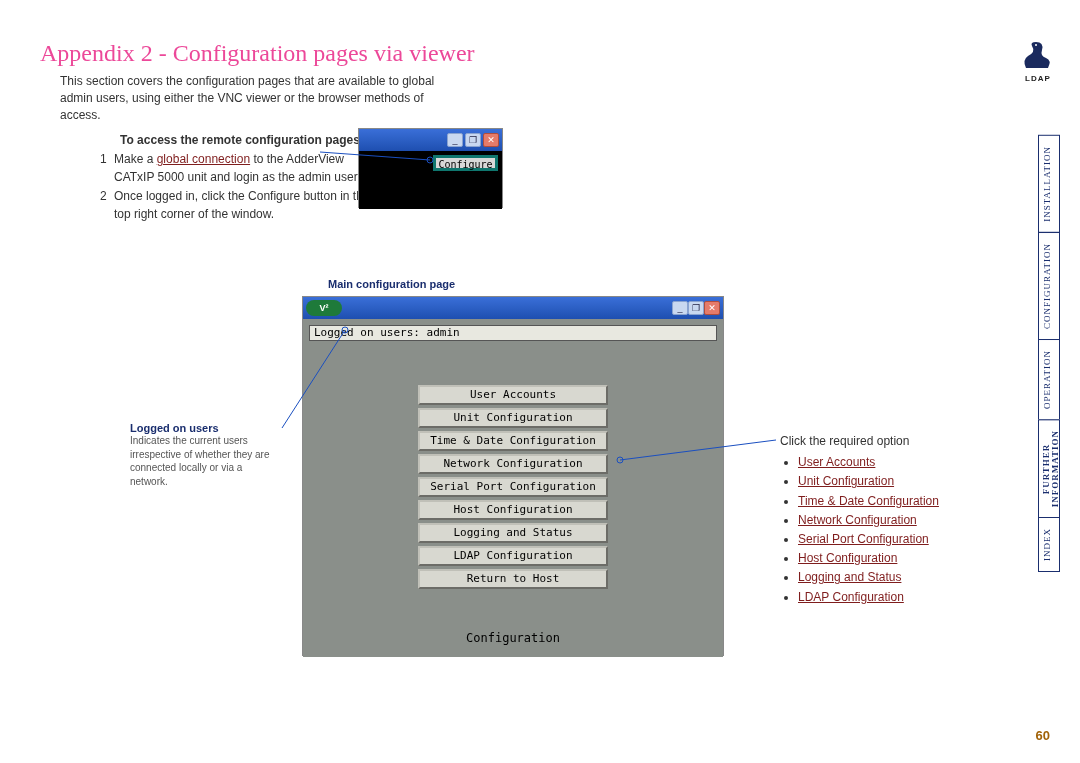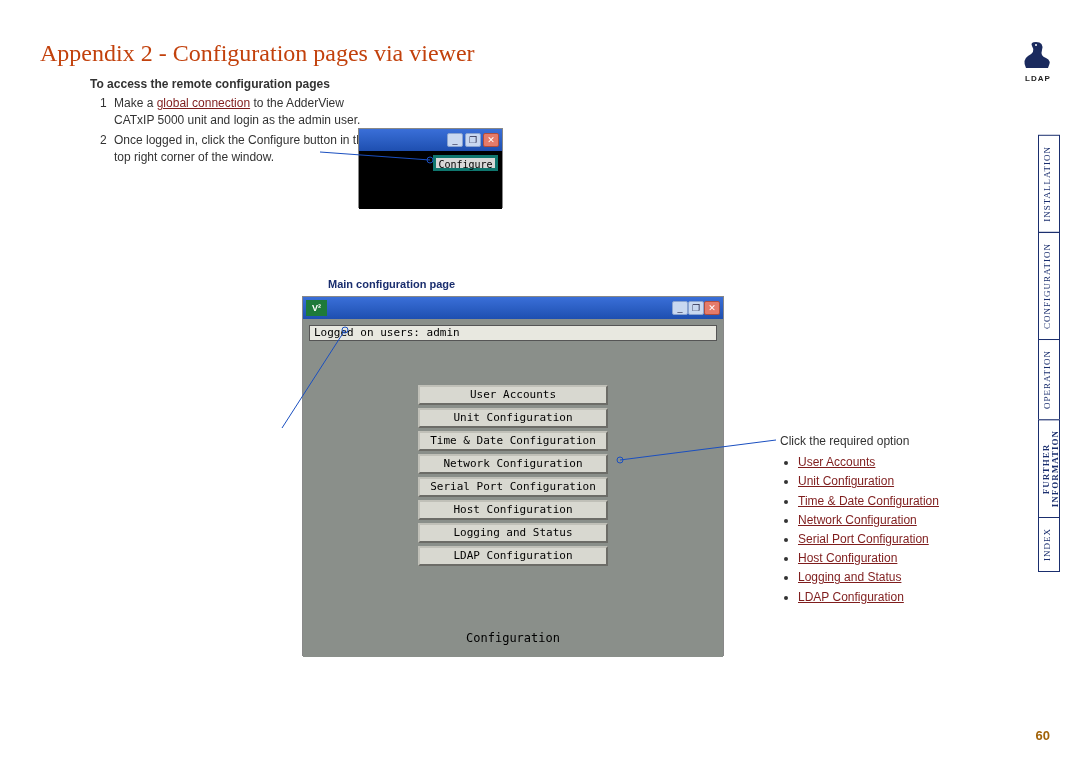--- a/index.html
+++ b/index.html
@@ -16,35 +16,35 @@
   }
   .page {
     position: relative;
     width: 1080px;
     height: 763px;
     padding: 40px 0 0 40px;
   }
   h1.title {
     font-family: Georgia, "Times New Roman", serif;
     font-weight: normal;
-    color: #c2410c;
+    color: #ec4899;
     font-size: 24px;
     margin: 0 0 6px 0;
   }
   .intro {
     font-size: 12px;
     line-height: 1.4;
     color: #333;
     max-width: 400px;
     margin-left: 20px;
   }
   .subhead {
     font-size: 12px;
     font-weight: bold;
-    margin: 10px 0 4px 50px;
+    margin: 10px 0 4px 80px;
     color: #333;
   }
   .steps {
     margin: 0 0 0 60px;
     font-size: 12px;
     line-height: 1.45;
     max-width: 280px;
   }
   .steps .row { display: flex; margin-bottom: 2px; }
   .steps .num { width: 14px; flex: none; }
@@ -124,28 +124,29 @@
     border: 1px solid #888;
   }
   .shot2 .titlebar {
     height: 22px;
     background: linear-gradient(#3a6fd8, #1e4fb0);
     display: flex;
     align-items: center;
     padding: 0 3px;
   }
   .vncicon {
-    width: 21px; height: 16px;
+    width: 36px; height: 16px;
     background: #1e7a3a;
     color: #fff;
     font-size: 9px;
     line-height: 16px;
     text-align: center;
     font-weight: bold;
     margin-right: auto;
+    border-radius: 8px;
   }
   .shot2 .body2 {
     height: 338px;
     background: #8a8f8a;
     position: relative;
   }
   .loggedbar {
     position: absolute;
     left: 6px; top: 6px;
     right: 6px;
@@ -266,20 +267,21 @@
     width: 1080px;
     height: 763px;
     pointer-events: none;
   }
 </style>
 </head>
 <body>
 
 <div class="page">
   <h1 class="title">Appendix 2 - Configuration pages via viewer</h1>
+  <div class="intro">This section covers the configuration pages that are available to global admin users, using either the VNC viewer or the browser methods of access.</div>
 
   <div class="subhead">To access the remote configuration pages</div>
   <div class="steps">
     <div class="row">
       <div class="num">1</div>
       <div class="body">
         <span>Make a </span><a class="link">global connection</a><span> to the AdderView CATxIP 5000 unit and login as the admin user.</span>
       </div>
     </div>
     <div class="row">
@@ -312,25 +314,30 @@
       <div class="loggedbar">Logged on users: admin</div>
       <div class="menu">
         <div class="menubtn">User Accounts</div>
         <div class="menubtn">Unit Configuration</div>
         <div class="menubtn">Time &amp; Date Configuration</div>
         <div class="menubtn">Network Configuration</div>
         <div class="menubtn">Serial Port Configuration</div>
         <div class="menubtn">Host Configuration</div>
         <div class="menubtn">Logging and Status</div>
         <div class="menubtn">LDAP Configuration</div>
+        <div class="menubtn">Return to Host</div>
       </div>
       <div class="cfg-label">Configuration</div>
     </div>
   </div>
 
+  <div class="note-logged">
+    <div class="note-title">Logged on users</div>
+    <div class="note-body">Indicates the current users irrespective of whether they are connected locally or via a network.</div>
+  </div>
 
   <div class="right-opts">
     <div class="lead">Click the required option</div>
     <ul>
       <li><a class="link">User Accounts</a></li>
       <li><a class="link">Unit Configuration</a></li>
       <li><a class="link">Time &amp; Date Configuration</a></li>
       <li><a class="link">Network Configuration</a></li>
       <li><a class="link">Serial Port Configuration</a></li>
       <li><a class="link">Host Configuration</a></li>

